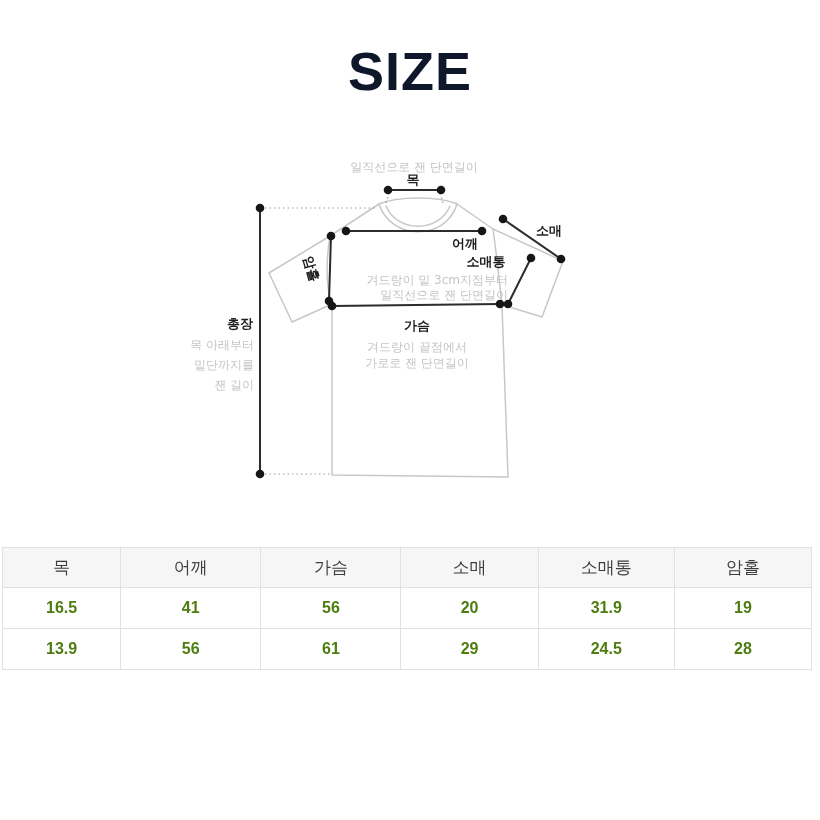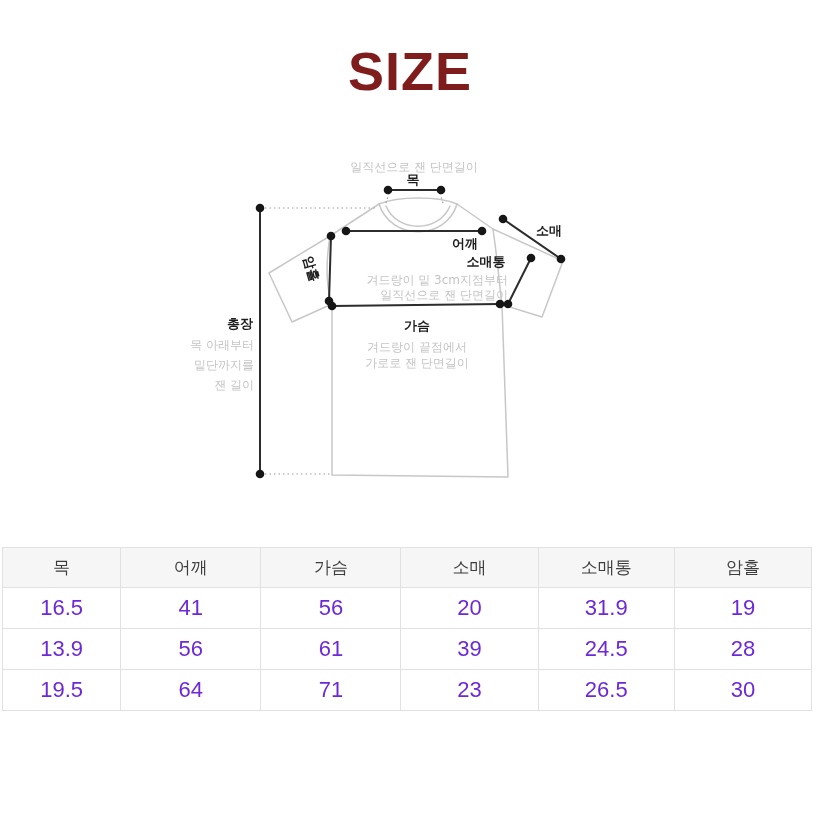--- a/index.html
+++ b/index.html
@@ -8,21 +8,21 @@
     width: 820px; height: 820px;
     font-family: "Liberation Sans", "DejaVu Sans", sans-serif;
     position: relative; overflow: hidden;
   }
   .page { position: absolute; inset: 0; background: #ffffff; }
 
   .title {
     position: absolute; top: 40px; left: 0; width: 820px;
     text-align: center;
     font-size: 54px; font-weight: 800; letter-spacing: 1px;
-    color: #7f1d1d;
+    color: #0f172a;
   }
 
   svg.diagram { position: absolute; left: 180px; top: 140px; }
 
   .garment { fill: none; stroke: #c7c7c7; stroke-width: 1.5; stroke-linejoin: round; stroke-linecap: round; }
   .measure { stroke: #2c2c2c; stroke-width: 2; stroke-linecap: round; fill: none; }
   .dot     { fill: #161616; stroke: none; }
   .dotted  { stroke: #9b9b9b; stroke-width: 1.2; stroke-dasharray: 1.5 3; fill: none; }
   .lbl  { fill: #1e1e1e; font-size: 13px; font-weight: 700; font-family: "DejaVu Sans", sans-serif; }
   .note { fill: #c4c4c4; font-size: 12px; font-weight: 400; font-family: "DejaVu Sans", sans-serif; }
@@ -35,21 +35,21 @@
   .size-table th, .size-table td {
     border: 1px solid #e1e1e1;
     text-align: center; vertical-align: middle;
   }
   .size-table th {
     height: 40px; background: #f6f6f7;
     color: #3d3d3d; font-size: 17px; font-weight: 500;
   }
   .size-table td {
     height: 41px; background: #ffffff;
-    color: #6d28d9; font-size: 22px; font-weight: 400;
+    color: #4d7c0f; font-size: 16px; font-weight: 700;
   }
 </style>
 </head>
 <body>
 
 <div class="page">
 
   <div class="title">SIZE</div>
 
   <svg class="diagram" width="460" height="380" viewBox="0 0 460 380" xmlns="http://www.w3.org/2000/svg">
@@ -151,28 +151,20 @@
         <td>41</td>
         <td>56</td>
         <td>20</td>
         <td>31.9</td>
         <td>19</td>
       </tr>
       <tr>
         <td>13.9</td>
         <td>56</td>
         <td>61</td>
-        <td>39</td>
+        <td>29</td>
         <td>24.5</td>
         <td>28</td>
-      </tr>
-      <tr>
-        <td>19.5</td>
-        <td>64</td>
-        <td>71</td>
-        <td>23</td>
-        <td>26.5</td>
-        <td>30</td>
       </tr>
     </tbody>
   </table>
 
 </div>
 
 </body></html>

